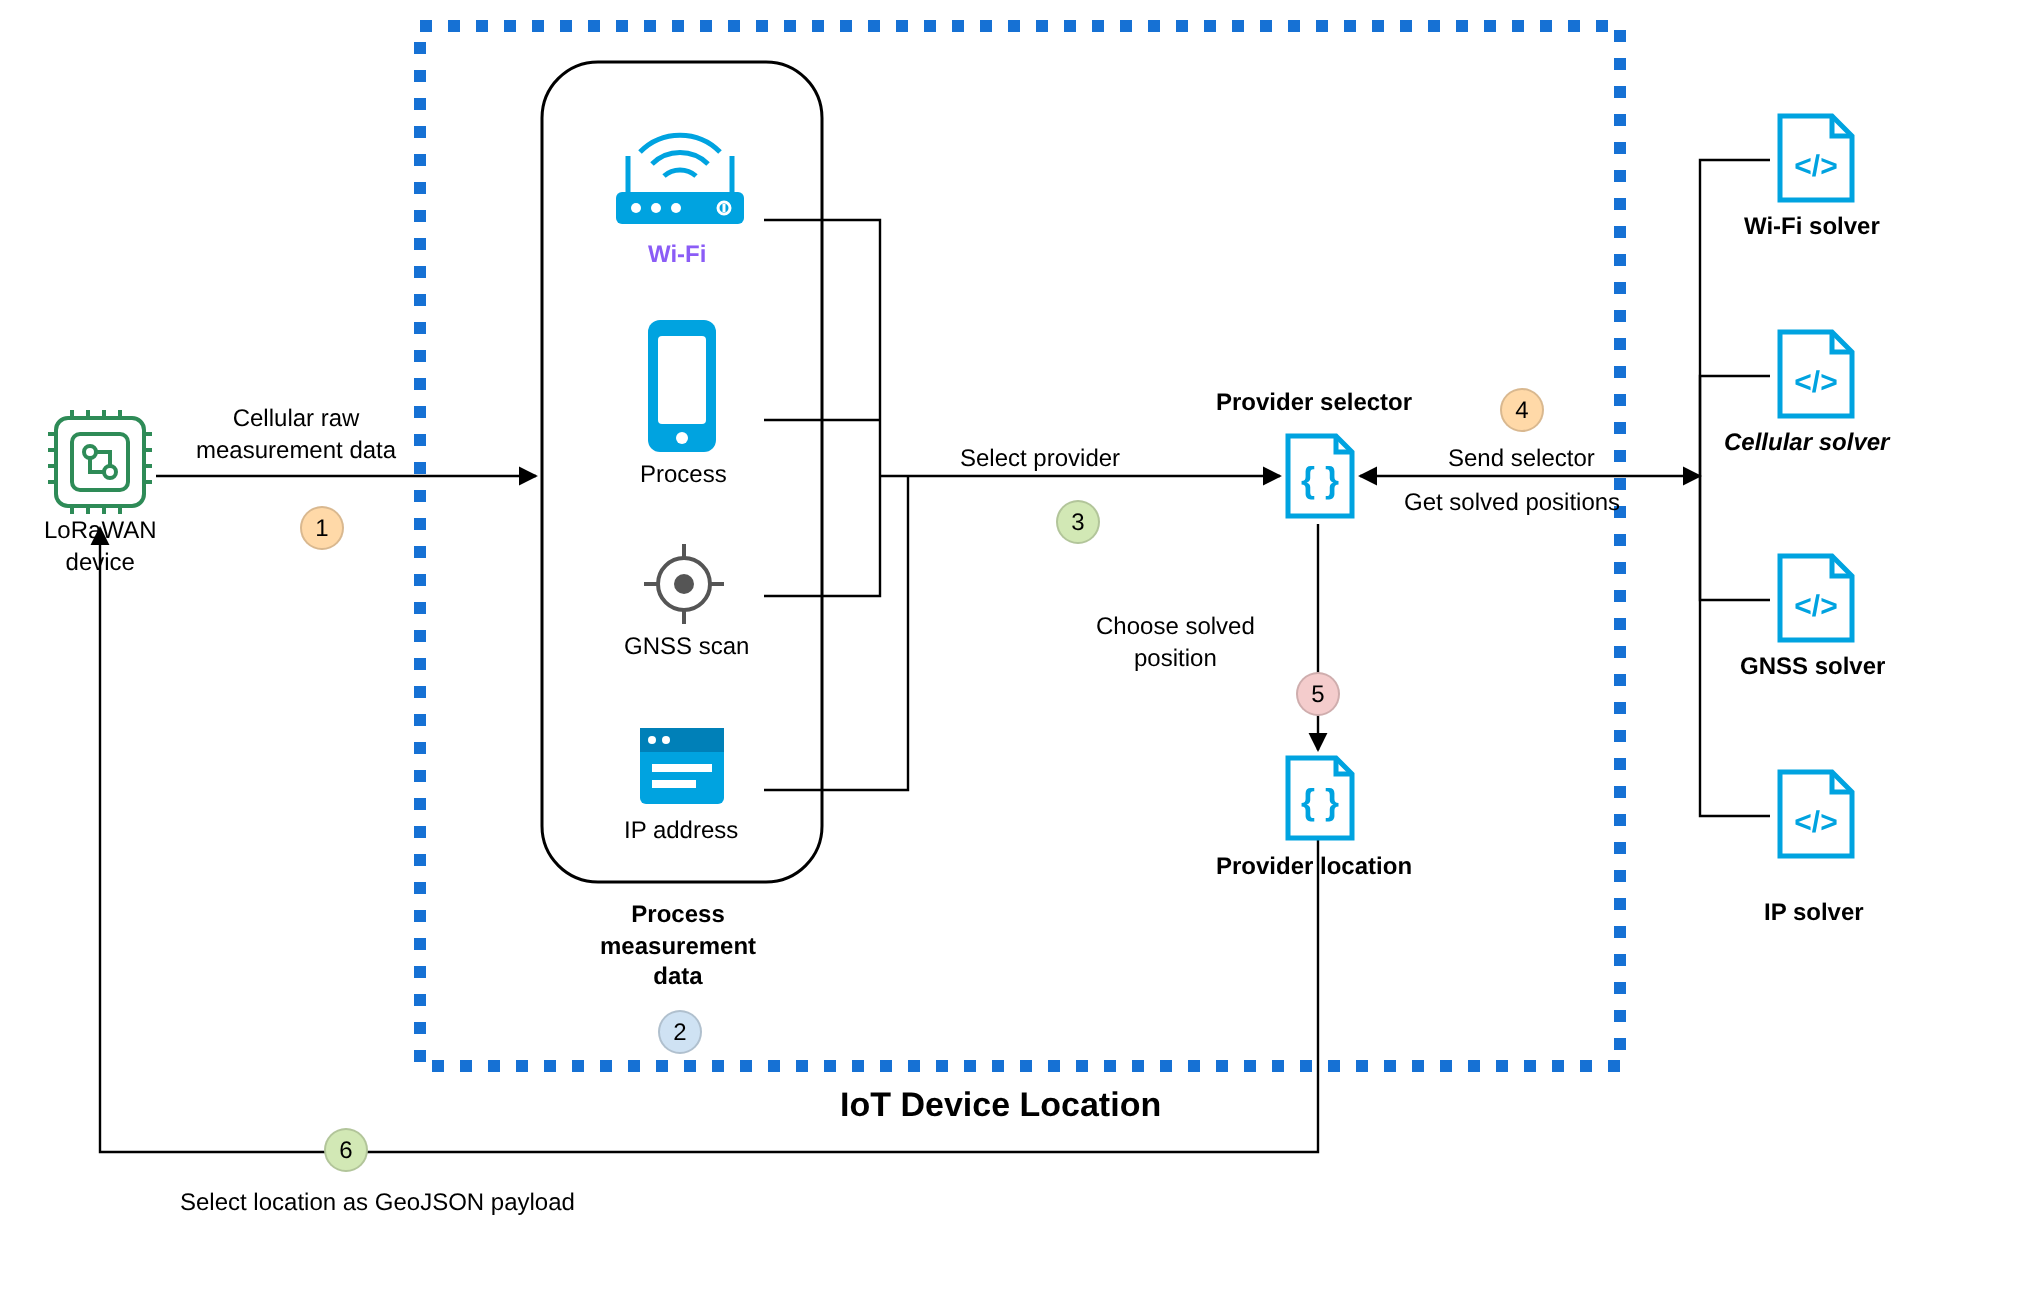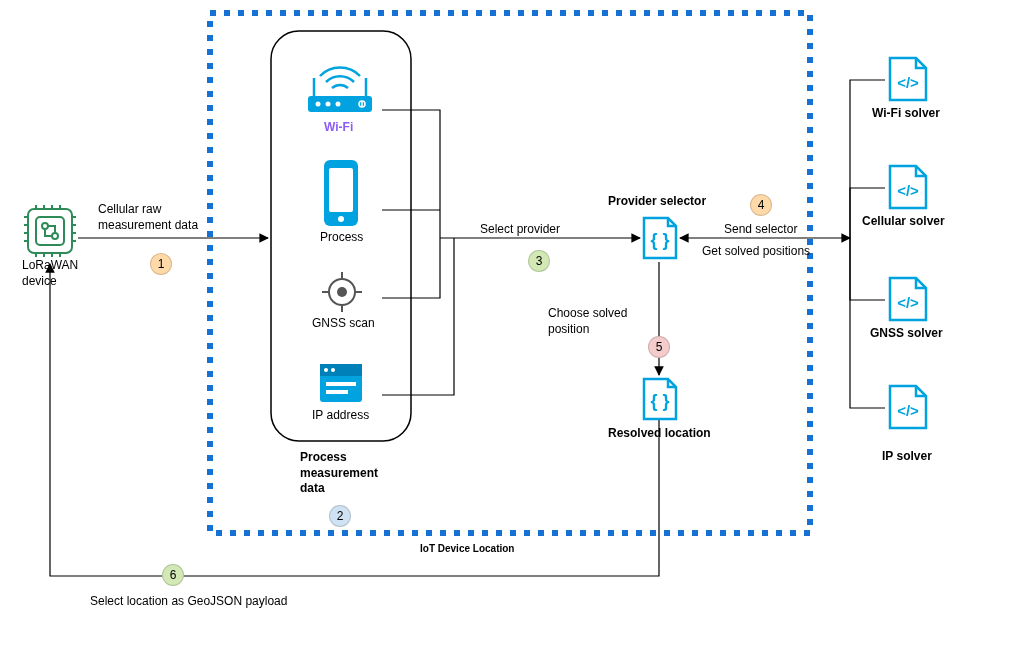--- a/index.html
+++ b/index.html
@@ -6,21 +6,21 @@
   body {
     margin: 0;
     font-family: Arial, Helvetica, sans-serif;
     font-size: 12px;
     background: #fff;
     position: relative;
     width: 1009px;
     height: 655px;
   }
   .abs { position: absolute; }
-  .label { line-height: 1.3; white-space: pre; }
+  .label { text-align: center; line-height: 1.3; white-space: pre; }
   .bold { font-weight: bold; }
   .step-badge {
     width: 22px; height: 22px;
     border-radius: 50%;
     display: flex; align-items: center; justify-content: center;
     font-size: 12px; font-weight: normal;
     border: 1px solid rgba(0,0,0,0.15);
   }
   .step-orange { background: #ffd9a8; }
   .step-blue   { background: #cfe2f3; }
@@ -54,21 +54,21 @@
 
   <line x1="680" y1="238" x2="850" y2="238" stroke="#000" stroke-width="1.2" marker-end="url(#arrow)" marker-start="url(#arrow)"></line>
   <path d="M850 238 L850 80 L885 80" fill="none" stroke="#000" stroke-width="1.2"></path>
   <path d="M850 238 L850 188 L885 188" fill="none" stroke="#000" stroke-width="1.2"></path>
   <path d="M850 238 L850 300 L885 300" fill="none" stroke="#000" stroke-width="1.2"></path>
   <path d="M850 238 L850 408 L885 408" fill="none" stroke="#000" stroke-width="1.2"></path>
 
   <path d="M659 420 L659 576 L50 576 L50 264" fill="none" stroke="#000" stroke-width="1.2" marker-end="url(#arrow)"></path>
 </svg>
 
-<div class="abs label bold" style="left:420px; top:542px; font-size:10px;">IoT Device Location</div>
+<div class="abs label bold" style="left:420px; top:542px; font-size:17px;">IoT Device Location</div>
 
 <div class="abs" style="left:24px; top:205px;">
   <svg width="52" height="52" viewBox="0 0 52 52">
     <rect x="4" y="4" width="44" height="44" rx="6" fill="none" stroke="#2e8b57" stroke-width="2"></rect>
     <rect x="12" y="12" width="28" height="28" rx="4" fill="none" stroke="#2e8b57" stroke-width="2"></rect>
     <circle cx="21" cy="21" r="3" fill="none" stroke="#2e8b57" stroke-width="2"></circle>
     <circle cx="31" cy="31" r="3" fill="none" stroke="#2e8b57" stroke-width="2"></circle>
     <path d="M21 24 L21 31 L28 31" fill="none" stroke="#2e8b57" stroke-width="2"></path>
     <path d="M31 28 L31 21 L24 21" fill="none" stroke="#2e8b57" stroke-width="2"></path>
 
@@ -160,39 +160,39 @@
   </svg>
 </div>
 
 <div class="abs" style="left:640px; top:375px;">
   <svg width="40" height="48" viewBox="0 0 40 48">
     <path d="M4 4 L28 4 L36 12 L36 44 L4 44 Z" fill="#fff" stroke="#00a3e0" stroke-width="2.5"></path>
     <path d="M28 4 L28 12 L36 12" fill="none" stroke="#00a3e0" stroke-width="2.5"></path>
     <text x="20" y="32" text-anchor="middle" font-size="18" font-weight="bold" fill="#00a3e0">{ }</text>
   </svg>
 </div>
-<div class="abs label bold" style="left:608px; top:426px;">Resolved location</div>
+<div class="abs label bold" style="left:608px; top:426px;">Provider location</div>
 
 <div class="abs" style="left:886px; top:54px;">
   <svg width="44" height="50" viewBox="0 0 44 50">
     <path d="M4 4 L30 4 L40 14 L40 46 L4 46 Z" fill="#fff" stroke="#00a3e0" stroke-width="2.5"></path>
     <path d="M30 4 L30 14 L40 14" fill="none" stroke="#00a3e0" stroke-width="2.5"></path>
     <text x="22" y="34" text-anchor="middle" font-size="15" font-weight="bold" fill="#00a3e0">&lt;/&gt;</text>
   </svg>
 </div>
 <div class="abs label bold" style="left:872px; top:106px;">Wi-Fi solver</div>
 
 <div class="abs" style="left:886px; top:162px;">
   <svg width="44" height="50" viewBox="0 0 44 50">
     <path d="M4 4 L30 4 L40 14 L40 46 L4 46 Z" fill="#fff" stroke="#00a3e0" stroke-width="2.5"></path>
     <path d="M30 4 L30 14 L40 14" fill="none" stroke="#00a3e0" stroke-width="2.5"></path>
     <text x="22" y="34" text-anchor="middle" font-size="15" font-weight="bold" fill="#00a3e0">&lt;/&gt;</text>
   </svg>
 </div>
-<div class="abs label bold" style="left:862px; top:214px;">Cellular solver</div>
+<div class="abs label bold" style="left:862px; top:214px;font-style:italic;">Cellular solver</div>
 
 <div class="abs" style="left:886px; top:274px;">
   <svg width="44" height="50" viewBox="0 0 44 50">
     <path d="M4 4 L30 4 L40 14 L40 46 L4 46 Z" fill="#fff" stroke="#00a3e0" stroke-width="2.5"></path>
     <path d="M30 4 L30 14 L40 14" fill="none" stroke="#00a3e0" stroke-width="2.5"></path>
     <text x="22" y="34" text-anchor="middle" font-size="15" font-weight="bold" fill="#00a3e0">&lt;/&gt;</text>
   </svg>
 </div>
 <div class="abs label bold" style="left:870px; top:326px;">GNSS solver</div>
 

